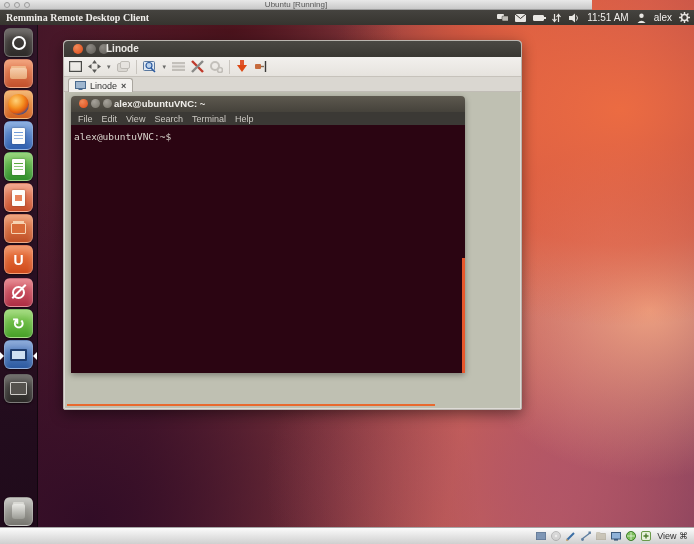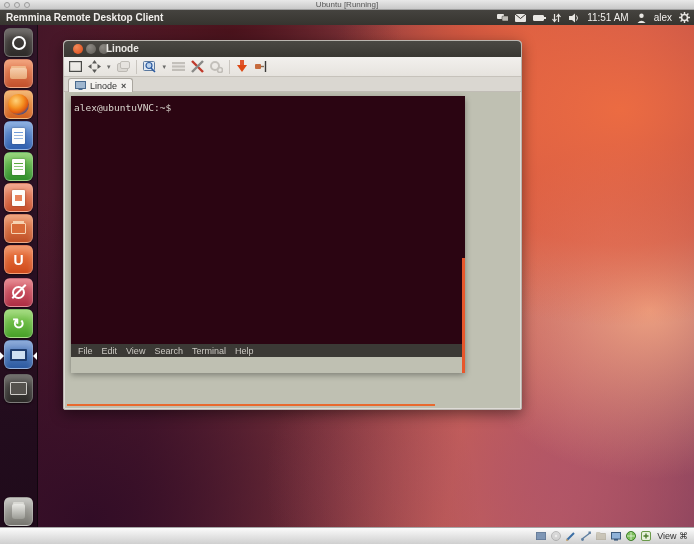--- a/index.html
+++ b/index.html
@@ -10,31 +10,31 @@
     background:
       radial-gradient(ellipse 230px 90px at 230px 32px, rgba(70,16,24,.85), transparent 75%),
       radial-gradient(ellipse 420px 300px at 620px 110px, rgba(238,108,64,.95), rgba(231,90,55,.55) 45%, transparent 72%),
       radial-gradient(ellipse 300px 260px at 650px 310px, rgba(244,168,132,.9), transparent 65%),
       radial-gradient(ellipse 420px 320px at 560px 480px, rgba(176,84,104,.8), transparent 70%),
       radial-gradient(ellipse 500px 420px at 90px 520px, rgba(48,12,38,.95), transparent 78%),
       linear-gradient(100deg, #401426 0%, #5c2030 28%, #9c4444 52%, #cf6450 68%, #b85b62 82%, #7c3d59 100%);
   }
 
   
-  #mac-bar { position:absolute; top:0; left:0; width:694px; height:10px;
+  #mac-bar { position:absolute; top:0; left:0; width:592px; height:10px;
     background:linear-gradient(#e8e8e8,#c9c9c9); border-bottom:1px solid #9e9e9e; }
   .mac-dot { position:absolute; top:2px; width:6px; height:6px; border-radius:50%;
     border:1px solid #9b9b9b; background:#d8d8d8; }
   #mac-title { position:absolute; top:0; width:100%; text-align:center;
     font-size:8px; line-height:10px; color:#555; }
 
   
   #panel { position:absolute; top:10px; left:0; width:694px; height:15px;
     background:linear-gradient(#45433f,#36342f); color:#f1efec; }
-  #panel-app-title { position:absolute; left:6px; top:0; font-size:10px; font-weight:bold; line-height:15px; }
+  #panel-app-title { position:absolute; left:6px; top:0; font-size:10px; font-weight:bold; line-height:15px;font-family:Liberation Serif, serif; }
   #panel-right { position:absolute; right:4px; top:0; height:15px; display:flex; align-items:center; gap:7px; }
   #panel-right .ptxt { font-size:10px; color:#f1efec; }
   .battery { width:11px; height:6px; border:1px solid #e8e6e2; border-radius:1px; position:relative; background:#e8e6e2; }
   .battery:after { content:""; position:absolute; right:-3px; top:1px; width:2px; height:2px; background:#e8e6e2; }
 
   
   #launcher { position:absolute; top:25px; left:0; width:38px; height:502px;
     background:linear-gradient(rgba(46,20,40,.92), rgba(30,10,26,.95)); border-right:1px solid rgba(0,0,0,.5); }
   .tile { position:absolute; left:4px; width:29px; height:29px; border-radius:6px;
     border:1px solid rgba(255,255,255,.28);
@@ -286,31 +286,37 @@
       <svg width="11" height="9">
           <rect x="0.5" y="0.5" width="10" height="7" fill="#9fb6cf" stroke="#4a6a8e"></rect>
           <rect x="3.5" y="7.5" width="4" height="1.5" fill="#4a6a8e"></rect>
         </svg>
       <span>Linode</span>
       <span class="close">×</span>
     </div>
   </div>
   <div id="rm-content">
     <div id="term">
-      <div id="term-body">
-        <span id="term-prompt">alex@ubuntuVNC:~$</span>
+      <div id="term-titlebar">
+        <span class="wdot" style="left:8px;top:3px;width:9px;height:9px;background:radial-gradient(circle at 35% 30%, #f08a5a, #dd4814);"></span>
+        <span class="wdot" style="left:20px;top:3px;width:9px;height:9px;background:radial-gradient(circle at 35% 30%, #a6a29a, #737066);"></span>
+        <span class="wdot" style="left:32px;top:3px;width:9px;height:9px;background:radial-gradient(circle at 35% 30%, #a6a29a, #737066);"></span>
+        <span id="term-title">alex@ubuntuVNC: ~</span>
       </div>
       <div id="term-menubar">
         <span>File</span>
         <span>Edit</span>
         <span>View</span>
         <span>Search</span>
         <span>Terminal</span>
         <span>Help</span>
       </div>
+      <div id="term-body">
+        <span id="term-prompt">alex@ubuntuVNC:~$</span>
+      </div>
     </div>
     <div id="artifact-v"></div>
     <div id="artifact-h"></div>
   </div>
 </div>
 
 <div id="vbox-bar">
   <span class="sico">
     <svg width="10" height="8">
         <rect x="0" y="0" width="10" height="8" rx="1" fill="#7e96b5" stroke="#4a5e78" stroke-width="0.8"></rect>

